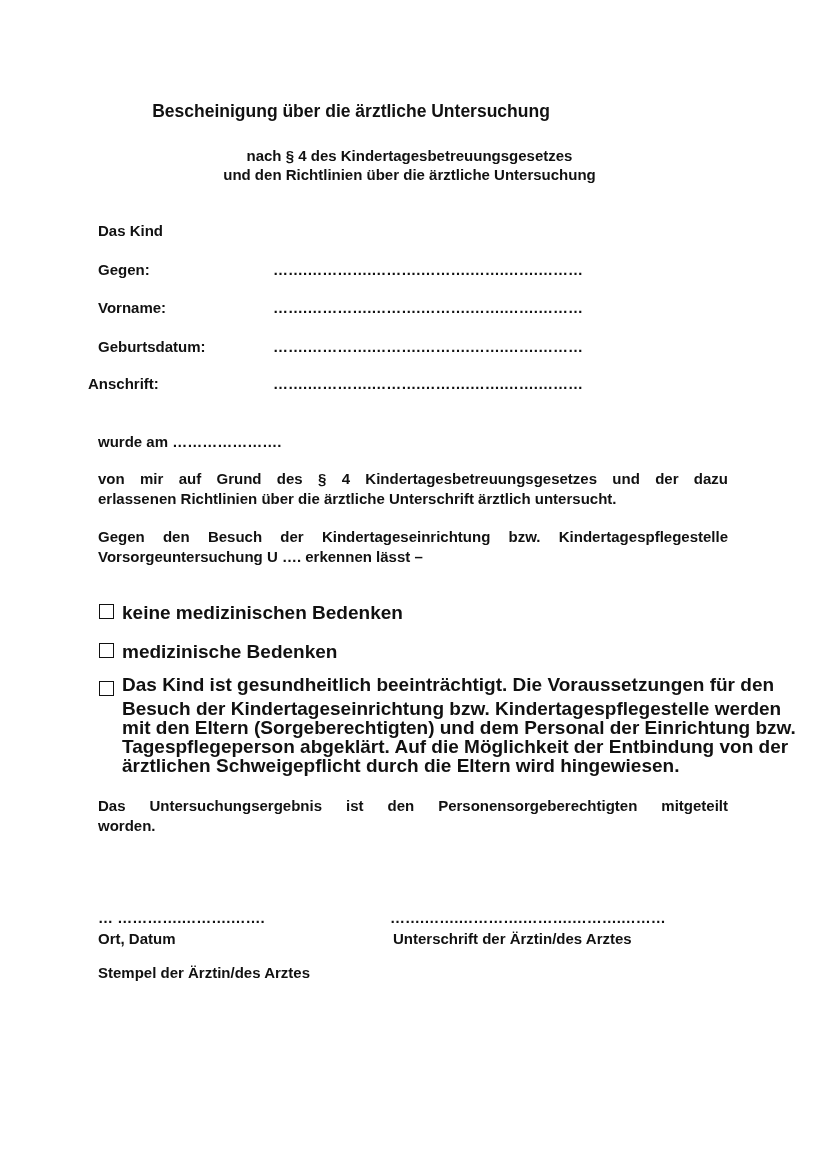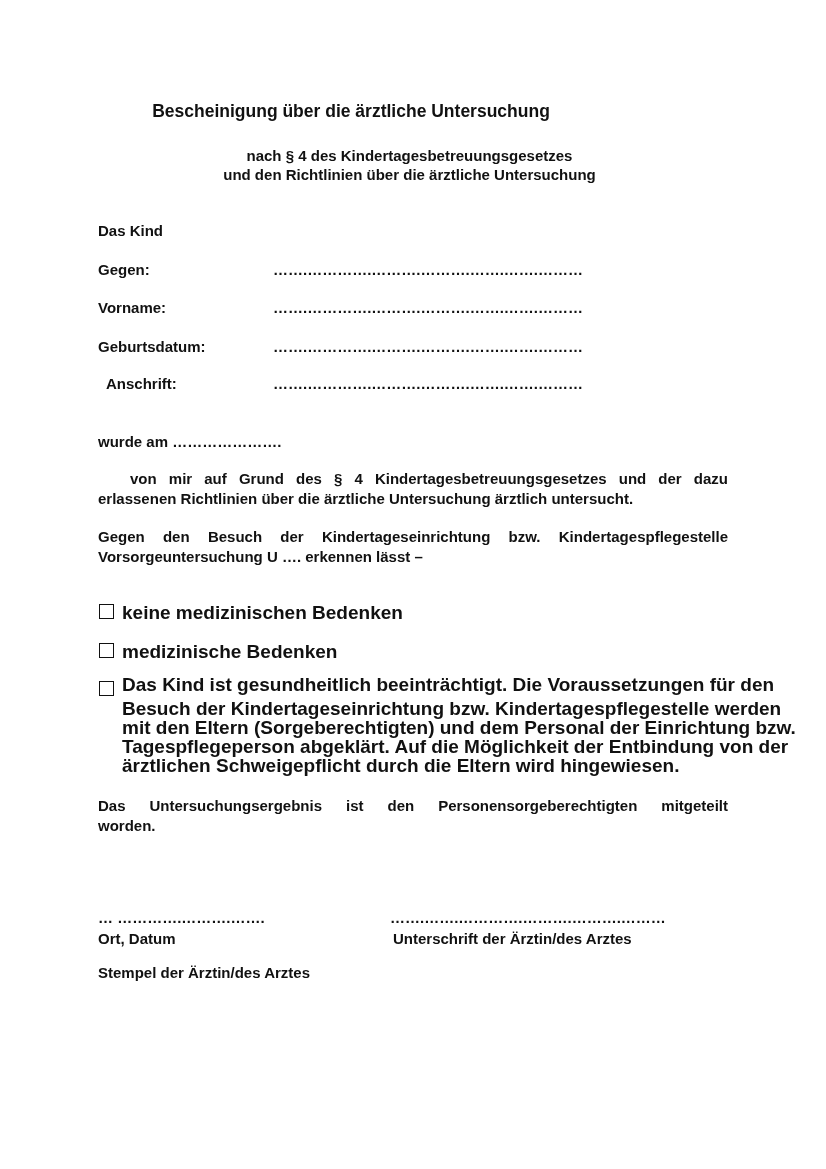--- a/index.html
+++ b/index.html
@@ -30,29 +30,29 @@
 </div>
 <div>
   <div class="abs t15" style="top:299px; left:98px;">Vorname:</div>
   <div class="abs t15 dots" style="top:299px; left:273px;">…….………….……….……….…….…….………</div>
 </div>
 <div>
   <div class="abs t15" style="top:338px; left:98px;">Geburtsdatum:</div>
   <div class="abs t15 dots" style="top:338px; left:273px;">…….………….……….……….…….…….………</div>
 </div>
 <div>
-  <div class="abs t15" style="top:375px; left:106px;">Anschrift:</div>
+  <div class="abs t15" style="top:375px; left:88px;">Anschrift:</div>
   <div class="abs t15 dots" style="top:375px; left:273px;">…….………….……….……….…….…….………</div>
 </div>
 
 <div class="abs t15" style="top:433px; left:98px;">wurde am ………………….</div>
 
 <div class="justify" style="top:469px;">
-  <div style="text-align-last: justify; margin-left: 32px;">von mir auf Grund des § 4 Kindertagesbetreuungsgesetzes und der dazu</div>
-  <div>erlassenen Richtlinien über die ärztliche Untersuchung ärztlich untersucht.</div>
+  <div style="text-align-last: justify;">von mir auf Grund des § 4 Kindertagesbetreuungsgesetzes und der dazu</div>
+  <div>erlassenen Richtlinien über die ärztliche Unterschrift ärztlich untersucht.</div>
 </div>
 
 <div class="justify" style="top:527px; line-height:19.5px;">
   <div style="text-align-last: justify;">Gegen den Besuch der Kindertageseinrichtung bzw. Kindertagespflegestelle</div>
   <div>Vorsorgeuntersuchung U ….  erkennen lässt –</div>
 </div>
 
 <div>
   <div class="cb" style="top:604px;"></div>
   <div class="cbtext" style="top:603px;">keine medizinischen Bedenken</div>

